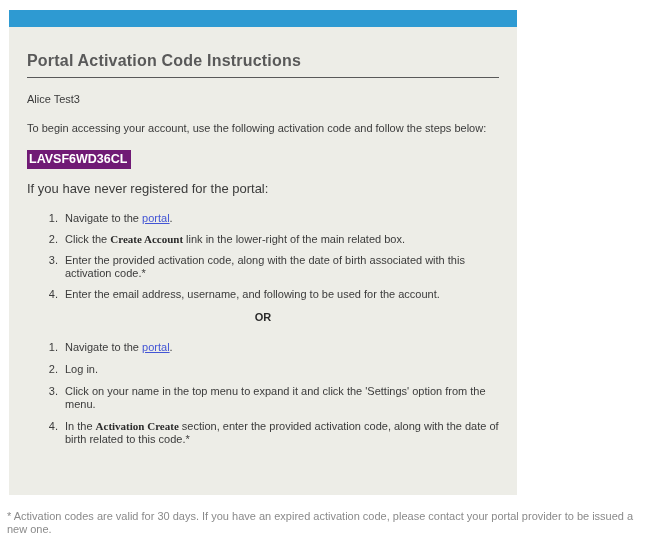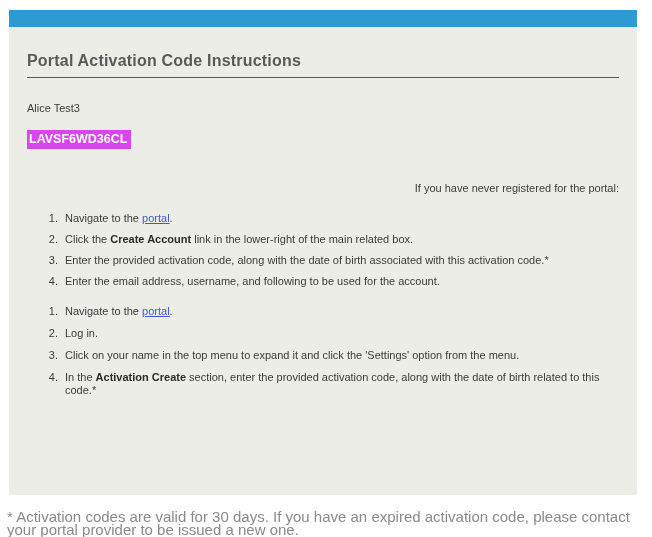--- a/index.html
+++ b/index.html
@@ -3,105 +3,107 @@
 <meta charset="utf-8">
 <style>
   * { box-sizing: border-box; }
   html, body {
     margin: 0; padding: 0;
     width: 652px; height: 537px;
     background: #ffffff;
     font-family: "Liberation Sans", sans-serif;
     color: #3b3b3b;
   }
-  .frame { margin: 10px 7px 0 9px; width: 628px; }
+  .frame { margin: 10px 7px 0 9px; width: 508px; }
   .top-bar { height: 17px; background: #2E9AD2; }
   .content-card {
     background: #EDEDE7;
     height: 468px;
     padding: 14px 18px 18px 18px;
     overflow: hidden;
   }
   .page-title {
     margin: 11px 0 0 0;
     font-size: 16px;
     line-height: 18px;
     font-weight: bold;
     color: #595959;
     letter-spacing: 0.2px;
     padding-bottom: 7px;
     border-bottom: 1px solid #595959;
   }
-  .recipient { margin-top: 24px; font-size: 11px; line-height: 13px; }
+  .recipient { margin-top: 15px; font-size: 11px; line-height: 13px; }
   .welcome { margin-top: 17px; font-size: 11px; line-height: 17px; }
   .welcome .portal-name { font-size: 14px; font-weight: bold; color: #2b2b2b; }
   .welcome .suffix { font-size: 12px; }
   .intro { margin-top: 16px; font-size: 11px; line-height: 13px; }
   .code-row { margin-top: 14px; }
   .activation-code {
     display: inline-block;
-    background: #d946ef;
+    background: #701a75;
     color: #ffffff;
     font-weight: bold;
     font-size: 12.5px;
     line-height: 15px;
     padding: 2px 4px 2px 2px;
     cursor: text;
   }
-  .list-intro { margin-top: 33px; font-size: 11px; line-height: 13px; text-align: right; }
+  .list-intro { margin-top: 13px; font-size: 13px; line-height: 13px; }
   ol.steps {
     margin: 17px 0 0 0;
     padding: 0 0 0 34px;
     font-size: 11px;
     line-height: 13px;
   }
   ol.steps li { margin-bottom: 8px; padding-left: 4px; }
   ol.steps.wide li { margin-bottom: 9px; }
-  ol.steps strong { color: #2b2b2b; }
+  ol.steps strong { color: #2b2b2b; font-family: Liberation Serif, serif; }
   .or-divider {
     margin-top: 10px;
     text-align: center;
     font-weight: bold;
     font-size: 11px;
     line-height: 13px;
     color: #2b2b2b;
   }
   a.link { color: #4355D5; text-decoration: underline; cursor: pointer; }
   .footnote {
     margin: 15px 6px 0 7px;
-    font-size: 15px;
+    font-size: 11px;
     line-height: 13px;
     color: #8a8a8a;
   }
 </style>
 </head>
 <body>
 
 <div class="frame">
   <div class="top-bar"></div>
   <div class="content-card">
 
     <h1 class="page-title">Portal Activation Code Instructions</h1>
 
     <div class="recipient">Alice Test3</div>
 
 
+    <div class="intro">To begin accessing your account, use the following activation code and follow the steps below:</div>
 
     <div class="code-row">
       <span class="activation-code">LAVSF6WD36CL</span>
     </div>
 
     <div class="list-intro">If you have never registered for the portal:</div>
     <ol class="steps">
         <li><span>Navigate to the </span><a href="#" class="link">portal</a><span>.</span></li>
         <li><span>Click the </span><strong>Create Account</strong><span> link in the lower-right of the main related box.</span></li>
         <li><span>Enter the provided activation code, along with the date of birth associated with this activation code.*</span></li>
         <li><span>Enter the email address, username, and following to be used for the account.</span></li>
       </ol>
 
+    <div class="or-divider">OR</div>
 
     <ol class="steps wide">
         <li><span>Navigate to the </span><a href="#" class="link">portal</a><span>.</span></li>
         <li><span>Log in.</span></li>
         <li><span>Click on your name in the top menu to expand it and click the 'Settings' option from the menu.</span></li>
         <li><span>In the </span><strong>Activation Create</strong><span> section, enter the provided activation code, along with the date of birth related to this code.*</span></li>
       </ol>
 
   </div>
 </div>

